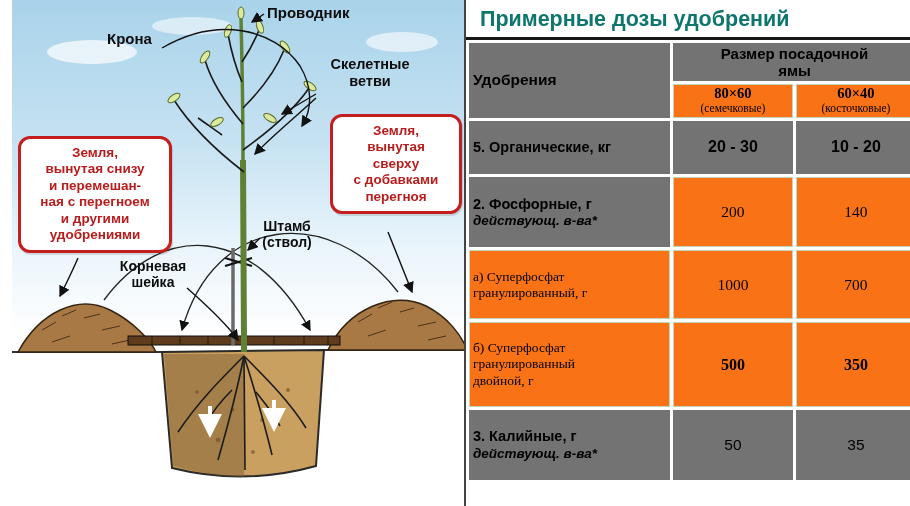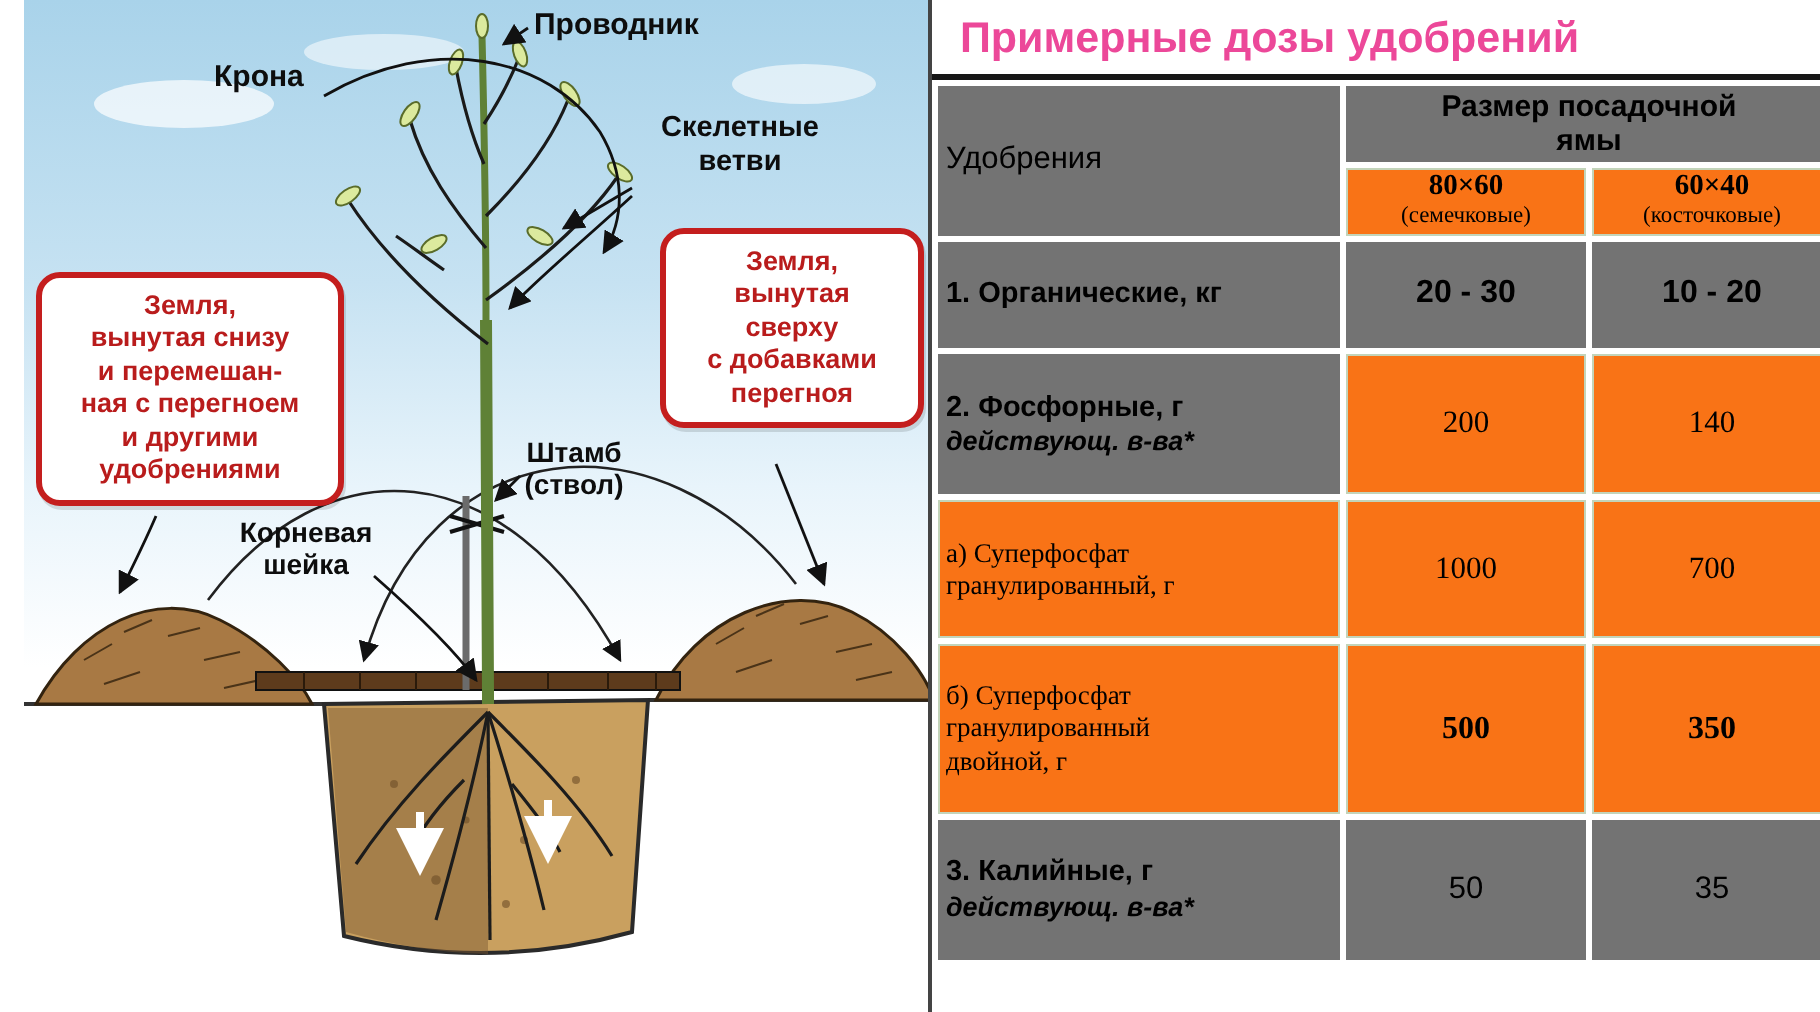--- a/index.html
+++ b/index.html
@@ -14,33 +14,33 @@
     white-space:pre-line;line-height:1.15;}
   .center{text-align:center;}
   .callout{position:absolute;z-index:2;background:#fff;border:3px solid #c41e1e;border-radius:12px;
     padding:6px 4px;font-weight:bold;font-size:13.5px;text-align:center;line-height:1.22;
     white-space:pre-line;color:#b91c1c;box-shadow:1px 2px 0 rgba(0,0,0,0.12);}
 
   
   .right-panel{width:452px;height:506px;background:#fff;display:flex;flex-direction:column;
     border-left:2px solid #444;box-sizing:border-box;overflow:hidden;}
   .panel-title{padding:7px 8px 5px 14px;font-size:21.5px;font-weight:bold;line-height:1.16;
-    border-bottom:3px solid #161616;color:#ec4899;}
+    border-bottom:3px solid #161616;color:#0f766e;}
   .panel-title span{display:block;}
   table.fert{border-collapse:collapse;width:100%;table-layout:fixed;}
   table.fert td{border:3px solid #ffffff;vertical-align:middle;padding:2px 4px;}
   .g{background:#737373;}
   .w{background:#f97316;box-shadow:inset 0 0 0 1px #c3d4ba;font-family:Liberation Serif, serif;}
   .lbl{padding:3px 3px 3px 8px;font-size:13.5px;line-height:1.2;white-space:pre-line;}
   .cat .lbl-main{font-weight:bold;font-size:14.5px;}
   .lbl-sub{display:block;font-style:italic;font-weight:bold;font-size:13.5px;}
   .lbl-sub:empty{display:none;}
   .val{text-align:center;font-size:15.5px;}
   .vb{font-weight:bold;font-size:16px;}
-  .head-fert{font-weight:normal;font-size:15.5px;padding-left:10px;}
+  .head-fert{font-weight:bold;font-size:15.5px;padding-left:10px;}
   .head-size{font-weight:bold;font-size:15px;text-align:center;white-space:pre-line;line-height:1.15;}
   .subhead{text-align:center;padding:2px 1px;}
   .subhead .size{display:block;font-weight:bold;font-size:14.5px;line-height:1.1;}
   .subhead .kind{display:block;font-size:11.5px;line-height:1.15;}
 </style>
 </head>
 <body>
 
 <div class="canvas">
 
@@ -196,21 +196,21 @@
           <span class="kind">(семечковые)</span>
         </td>
         <td class="w subhead">
           <span class="size">60×40</span>
           <span class="kind">(косточковые)</span>
         </td>
       </tr>
 
       <tr class="cat">
         <td class="g lbl">
-          <span class="lbl-main">1. Органические, кг</span>
+          <span class="lbl-main">5. Органические, кг</span>
           
         </td>
         <td class="g val vb">20 - 30</td>
         <td class="g val vb">10 - 20</td>
       </tr>
 
       <tr class="cat">
         <td class="g lbl">
           <span class="lbl-main">2. Фосфорные, г</span>
           <span class="lbl-sub">действующ. в-ва*</span>

